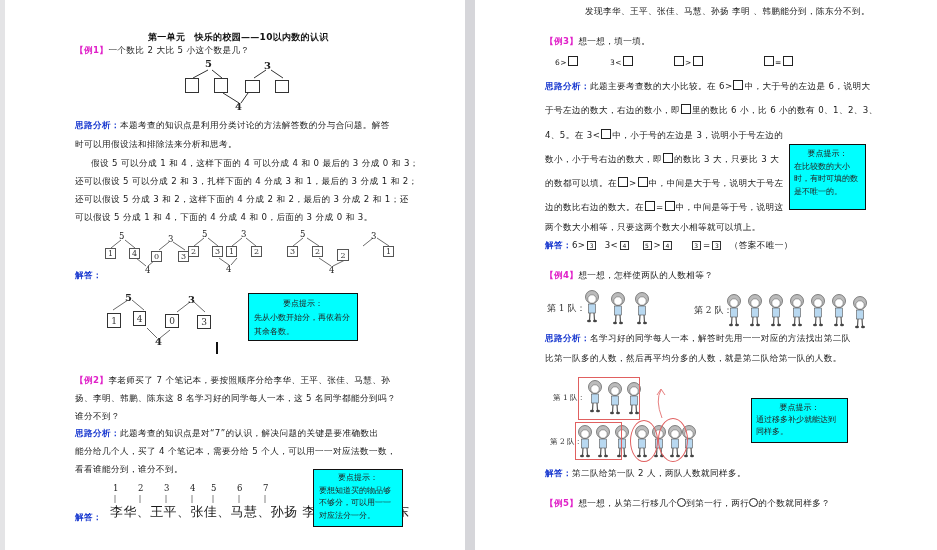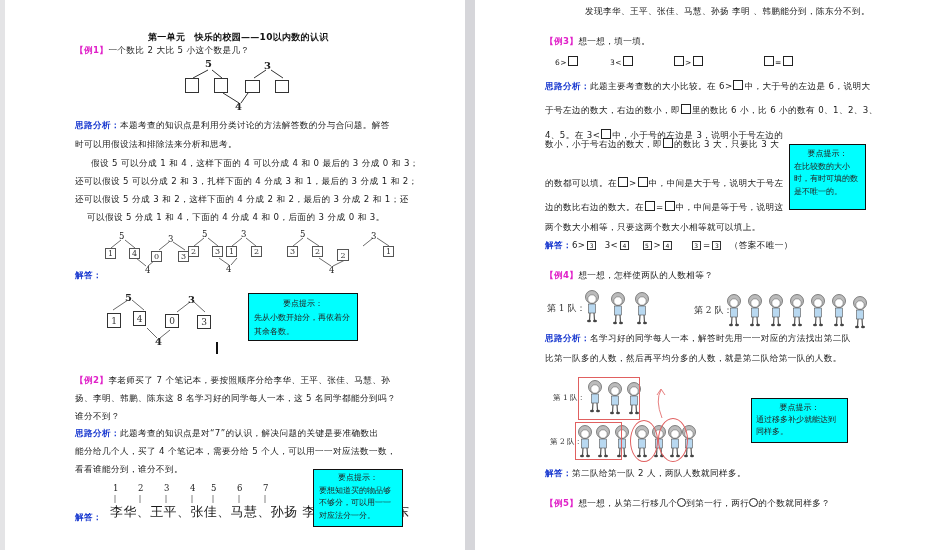--- a/index.html
+++ b/index.html
@@ -76,21 +76,21 @@
       <div class="numlab" style="left:230px; top:101px;">4</div>
     </div>
 
     <div class="abs txt" style="left:70px; top:120px;">
       <span class="analysis-label">思路分析：</span><span>本题考查的知识点是利用分类讨论的方法解答数的分与合问题。解答</span>
     </div>
     <div class="abs txt" style="left:70px; top:139px;">时可以用假设法和排除法来分析和思考。</div>
     <div class="abs txt" style="left:86px; top:158px;">假设 5 可以分成 1 和 4，这样下面的 4 可以分成 4 和 0 最后的 3 分成 0 和 3；</div>
     <div class="abs txt" style="left:70px; top:176px;">还可以假设 5 可以分成 2 和 3，扎样下面的 4 分成 3 和 1，最后的 3 分成 1 和 2；</div>
     <div class="abs txt" style="left:70px; top:194px;">还可以假设 5 分成 3 和 2，这样下面的 4 分成 2 和 2，最后的 3 分成 2 和 1；还</div>
-    <div class="abs txt" style="left:70px; top:212px;margin-left:12px;">可以假设 5 分成 1 和 4，下面的 4 分成 4 和 0，后面的 3 分成 0 和 3。</div>
+    <div class="abs txt" style="left:70px; top:212px;">可以假设 5 分成 1 和 4，下面的 4 分成 4 和 0，后面的 3 分成 0 和 3。</div>
 
     <svg class="lines" style="left:0;top:0;" width="460" height="330">
       <g stroke="#444" stroke-width="0.8" fill="none">
 
         <line x1="116" y1="240" x2="106" y2="248"></line>
           <line x1="120" y1="240" x2="130" y2="248"></line>
         <line x1="164" y1="242" x2="154" y2="250"></line>
           <line x1="168" y1="242" x2="180" y2="250"></line>
         <line x1="131" y1="258" x2="141" y2="266"></line>
           <line x1="150" y1="260" x2="143" y2="266"></line>
@@ -221,21 +221,21 @@
 
     <div class="abs txt" style="left:70px; top:80px;">
       <span class="analysis-label">思路分析：</span><span>此题主要考查数的大小比较。在 6&gt;</span><span class="inline-box"></span><span>中，大于号的左边是 6，说明大</span>
     </div>
     <div class="abs txt" style="left:70px; top:104px;">
       <span>于号左边的数大，右边的数小，即</span><span class="inline-box"></span><span>里的数比 6 小，比 6 小的数有 0、1、2、3、</span>
     </div>
     <div class="abs txt" style="left:70px; top:129px;">
       <span>4、5。在 3&lt;</span><span class="inline-box"></span><span>中，小于号的左边是 3，说明小于号左边的</span>
     </div>
-    <div class="abs txt" style="left:70px; top:138px;">
+    <div class="abs txt" style="left:70px; top:153px;">
       <span>数小，小于号右边的数大，即</span><span class="inline-box"></span><span>的数比 3 大，只要比 3 大</span>
     </div>
     <div class="abs txt" style="left:70px; top:177px;">
       <span>的数都可以填。在</span><span class="inline-box"></span>&gt;<span class="inline-box"></span><span>中，中间是大于号，说明大于号左</span>
     </div>
     <div class="abs txt" style="left:70px; top:201px;">
       <span>边的数比右边的数大。在</span><span class="inline-box"></span>=<span class="inline-box"></span><span>中，中间是等于号，说明这</span>
     </div>
     <div class="abs txt" style="left:70px; top:222px;">两个数大小相等，只要这两个数大小相等就可以填上。</div>
     <div class="abs txt" style="left:70px; top:240px;">

